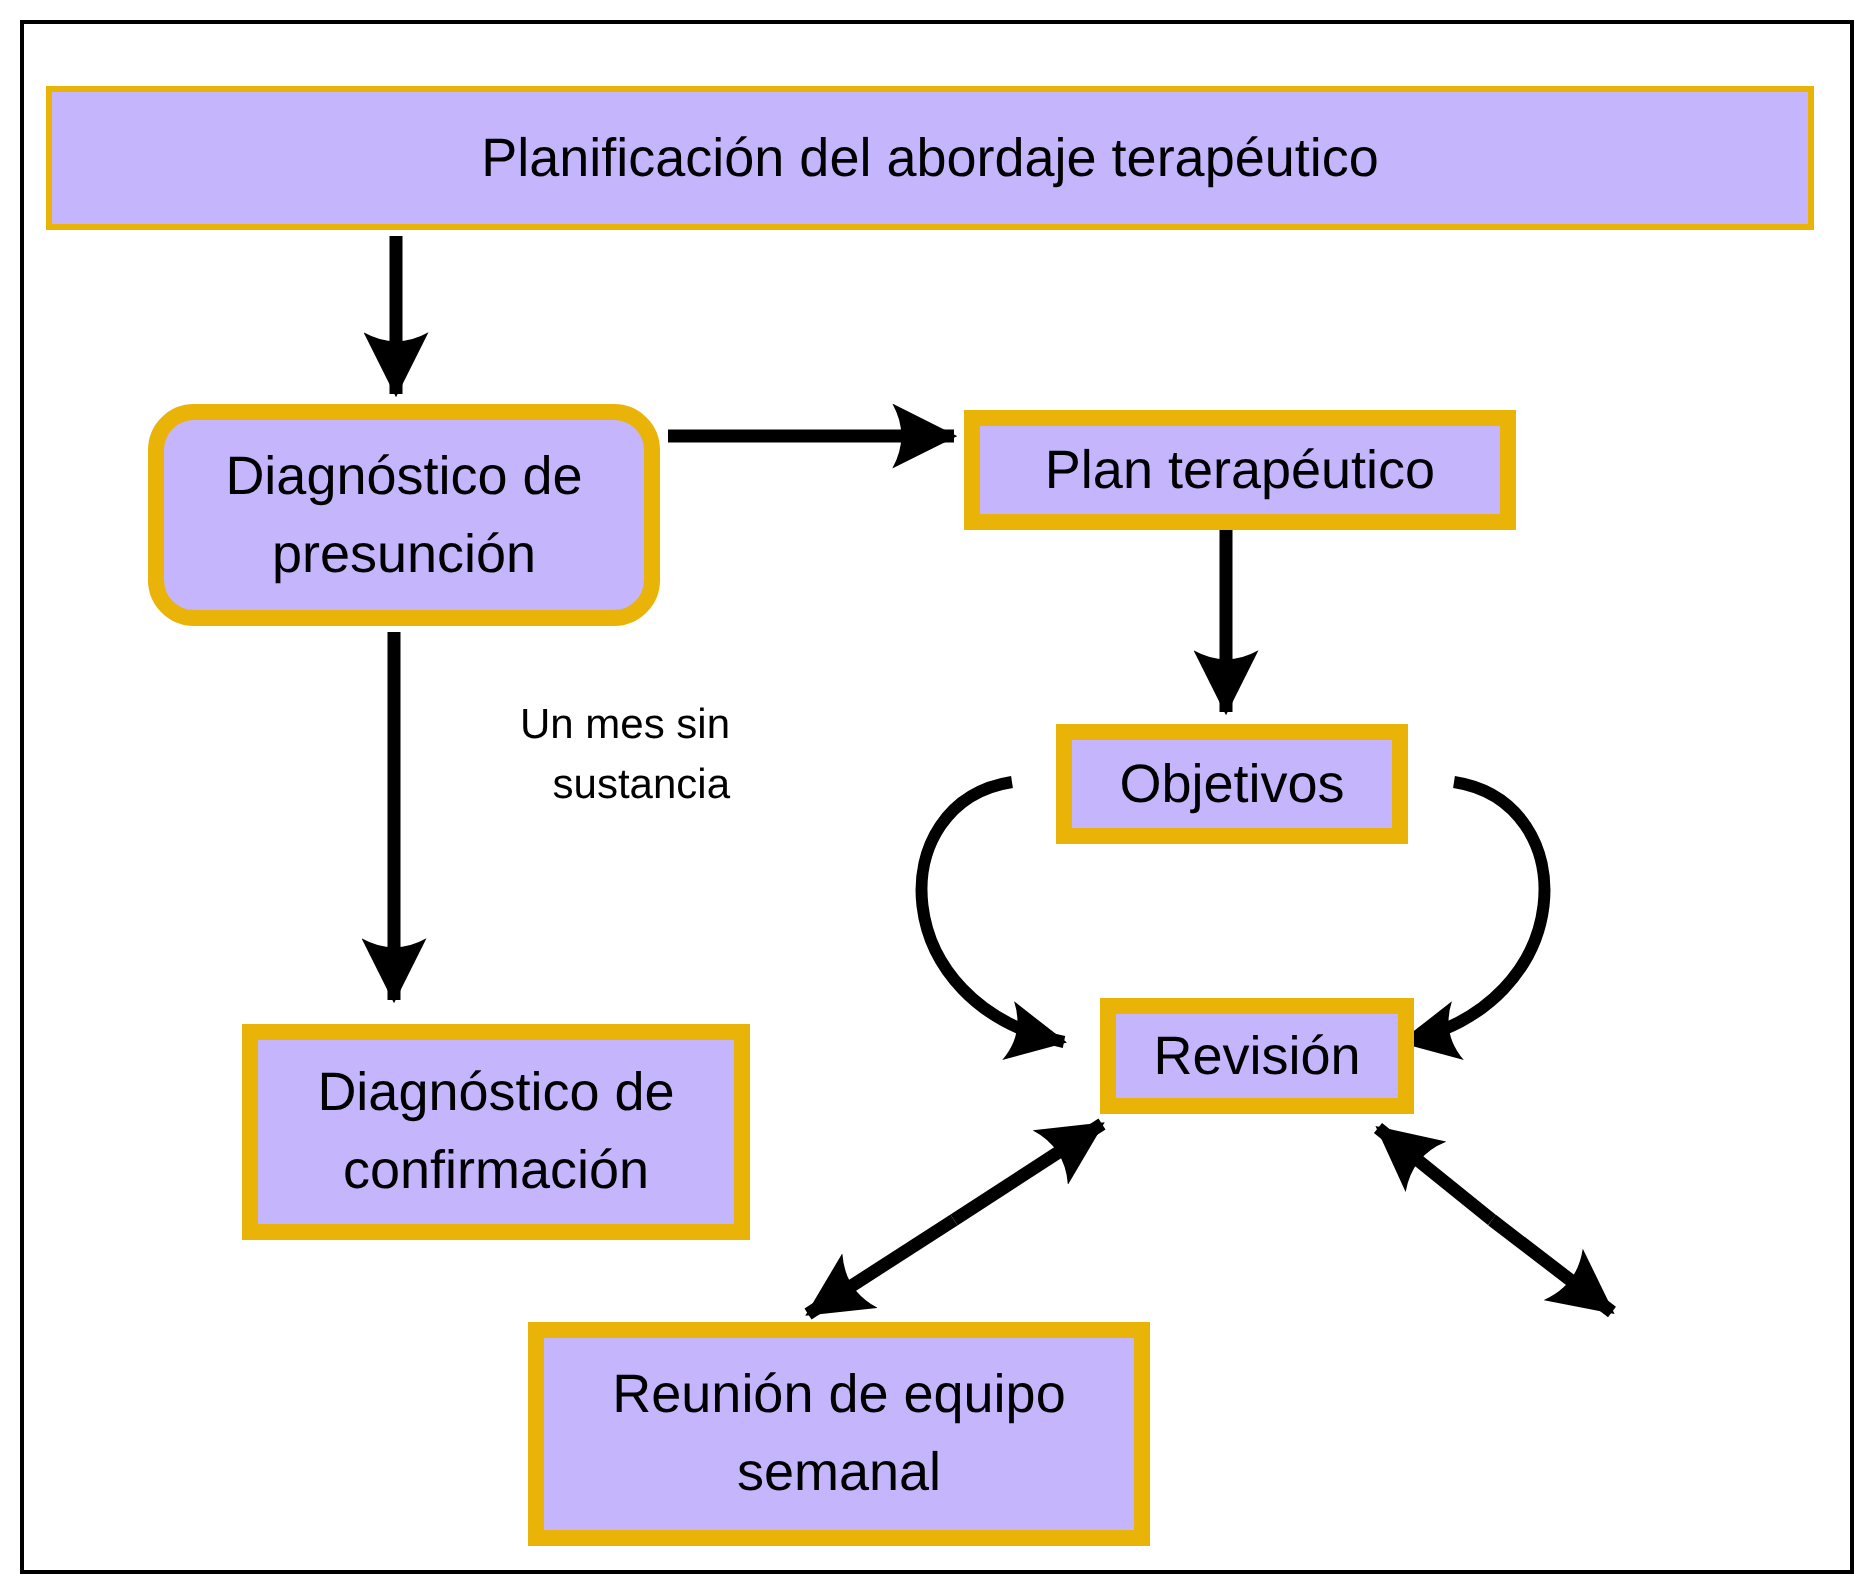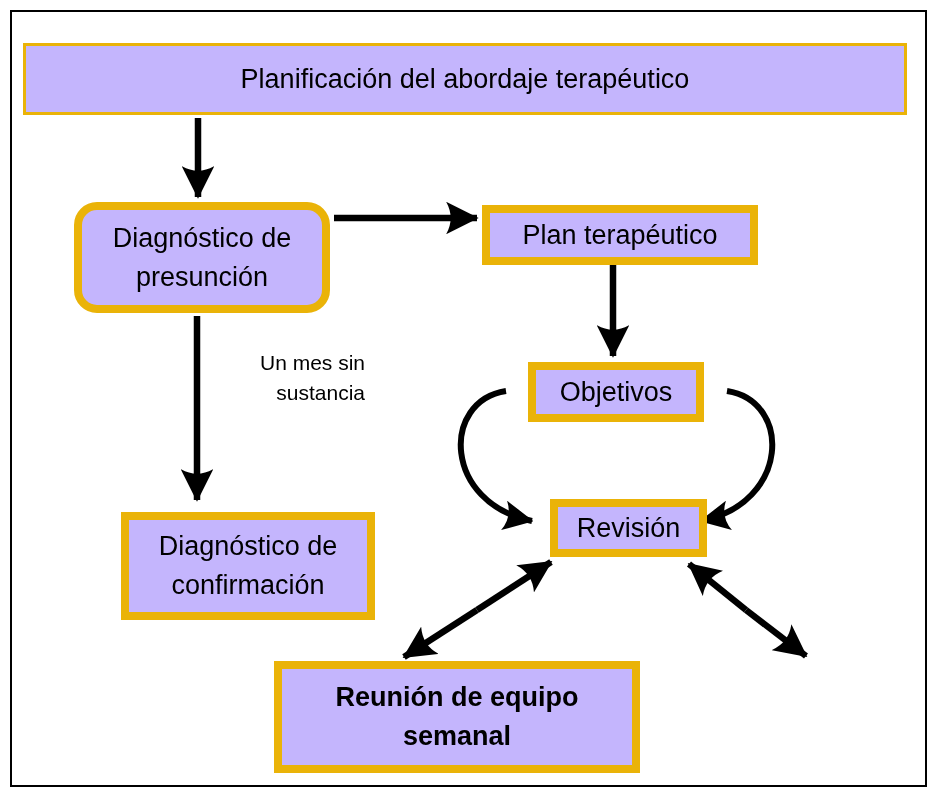--- a/index.html
+++ b/index.html
@@ -48,21 +48,21 @@
     padding: 0 6px;
     z-index: 2;
   }
   .node.title-box { border-width: 3px; }
   .n-planificacion { left: 23px;  top: 43px;  width: 884px; height: 72px; }
   .n-presuncion    { left: 74px;  top: 202px; width: 256px; height: 111px; border-radius: 23px; }
   .n-plan          { left: 482px; top: 187px; width: 276px; height: 60px; margin-top: 18px; }
   .n-objetivos     { left: 528px; top: 362px; width: 176px; height: 60px; }
   .n-revision      { left: 550px; top: 499px; width: 157px; height: 58px; }
   .n-confirmacion  { left: 73px;  top: 512px; width: 254px; height: 108px; margin-left: 48px; }
-  .n-reunion       { left: 274px; top: 661px; width: 366px; height: 112px; font-weight: bold; }
+  .n-reunion       { left: 264px; top: 661px; width: 311px; height: 112px; }
   .n-sesion        { left: 668px; top: 661px; width: 235px; height: 112px; }
   .edge-label {
     position: absolute;
     left: 189px;
     top: 348px;
     width: 176px;
     text-align: right;
     font-size: 21px;
     line-height: 1.45;
     z-index: 2;

